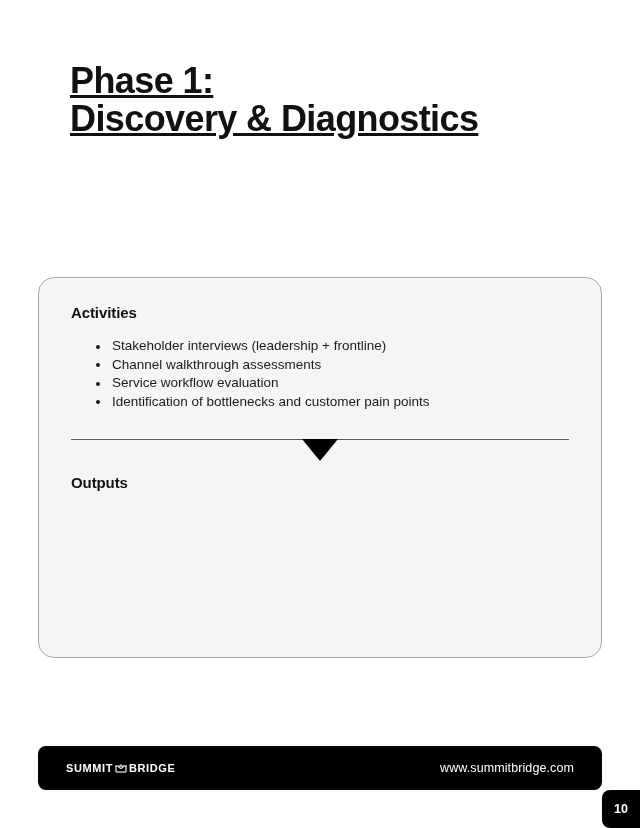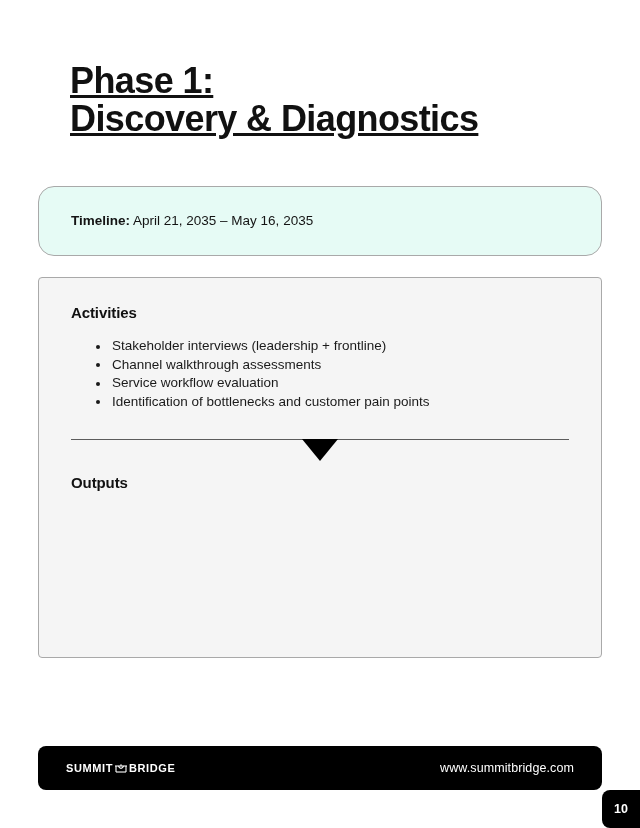--- a/index.html
+++ b/index.html
@@ -68,21 +68,21 @@
   
   .content-card {
     position: absolute;
     left: 38px;
     top: 277px;
     width: 564px;
     height: 381px;
     box-sizing: border-box;
     background: #f5f5f5;
     border: 1px solid #a9a9a9;
-    border-radius: 4px;
+    border-radius: 16px;
     padding: 26px 32px 0 32px;
   }
 
   .section-heading {
     font-size: 15px;
     font-weight: bold;
     color: #111111;
     letter-spacing: -0.1px;
     margin: 0 0 12px 0;
   }
@@ -192,25 +192,20 @@
 </head>
 <body>
 
 <div class="slide">
 
   <div class="title-block">
     <div class="title-line">Phase 1:</div>
     <div class="title-line">Discovery &amp; Diagnostics</div>
   </div>
 
-  <div class="timeline-box">
-    <div class="timeline-text">
-      <span class="timeline-label">Timeline:</span><span class="timeline-value"> April 21, 2035 – May 16, 2035</span>
-    </div>
-  </div>
 
   <div class="content-card">
 
     <div class="section-heading">Activities</div>
     <ul class="bullets">
       <li>Stakeholder interviews (leadership + frontline)</li>
       <li>Channel walkthrough assessments</li>
       <li>Service workflow evaluation</li>
       <li>Identification of bottlenecks and customer pain points</li>
     </ul>

